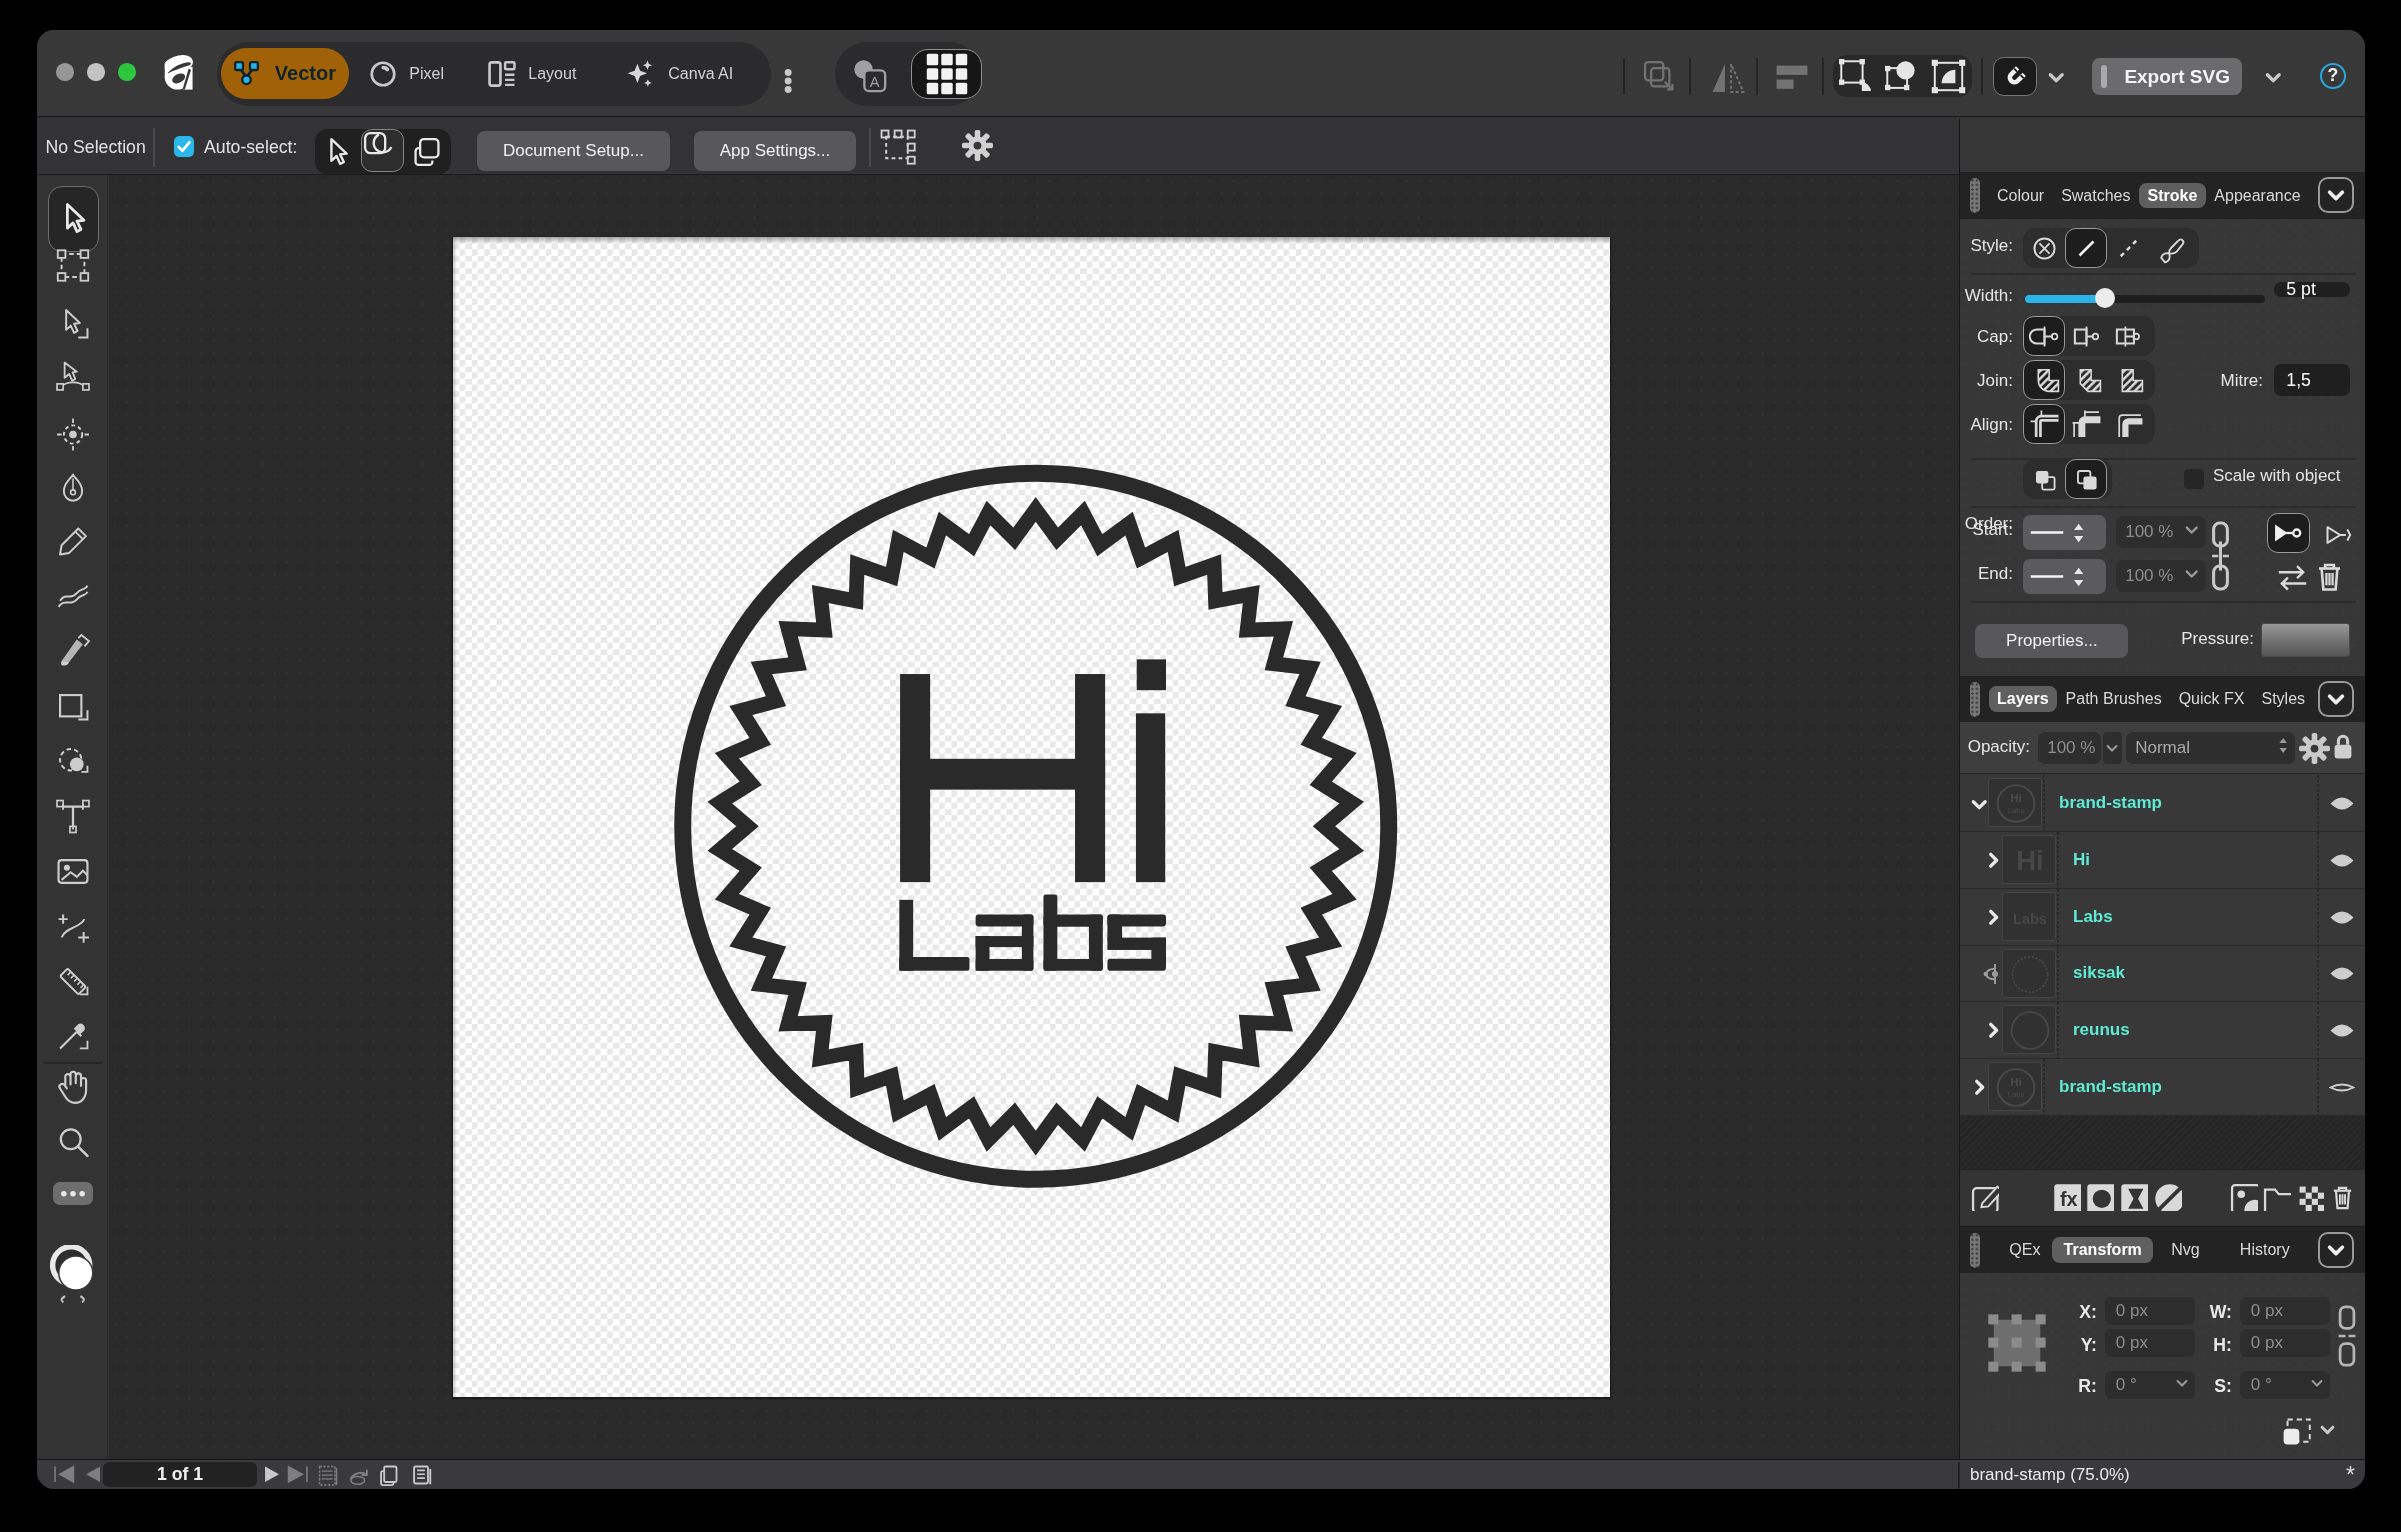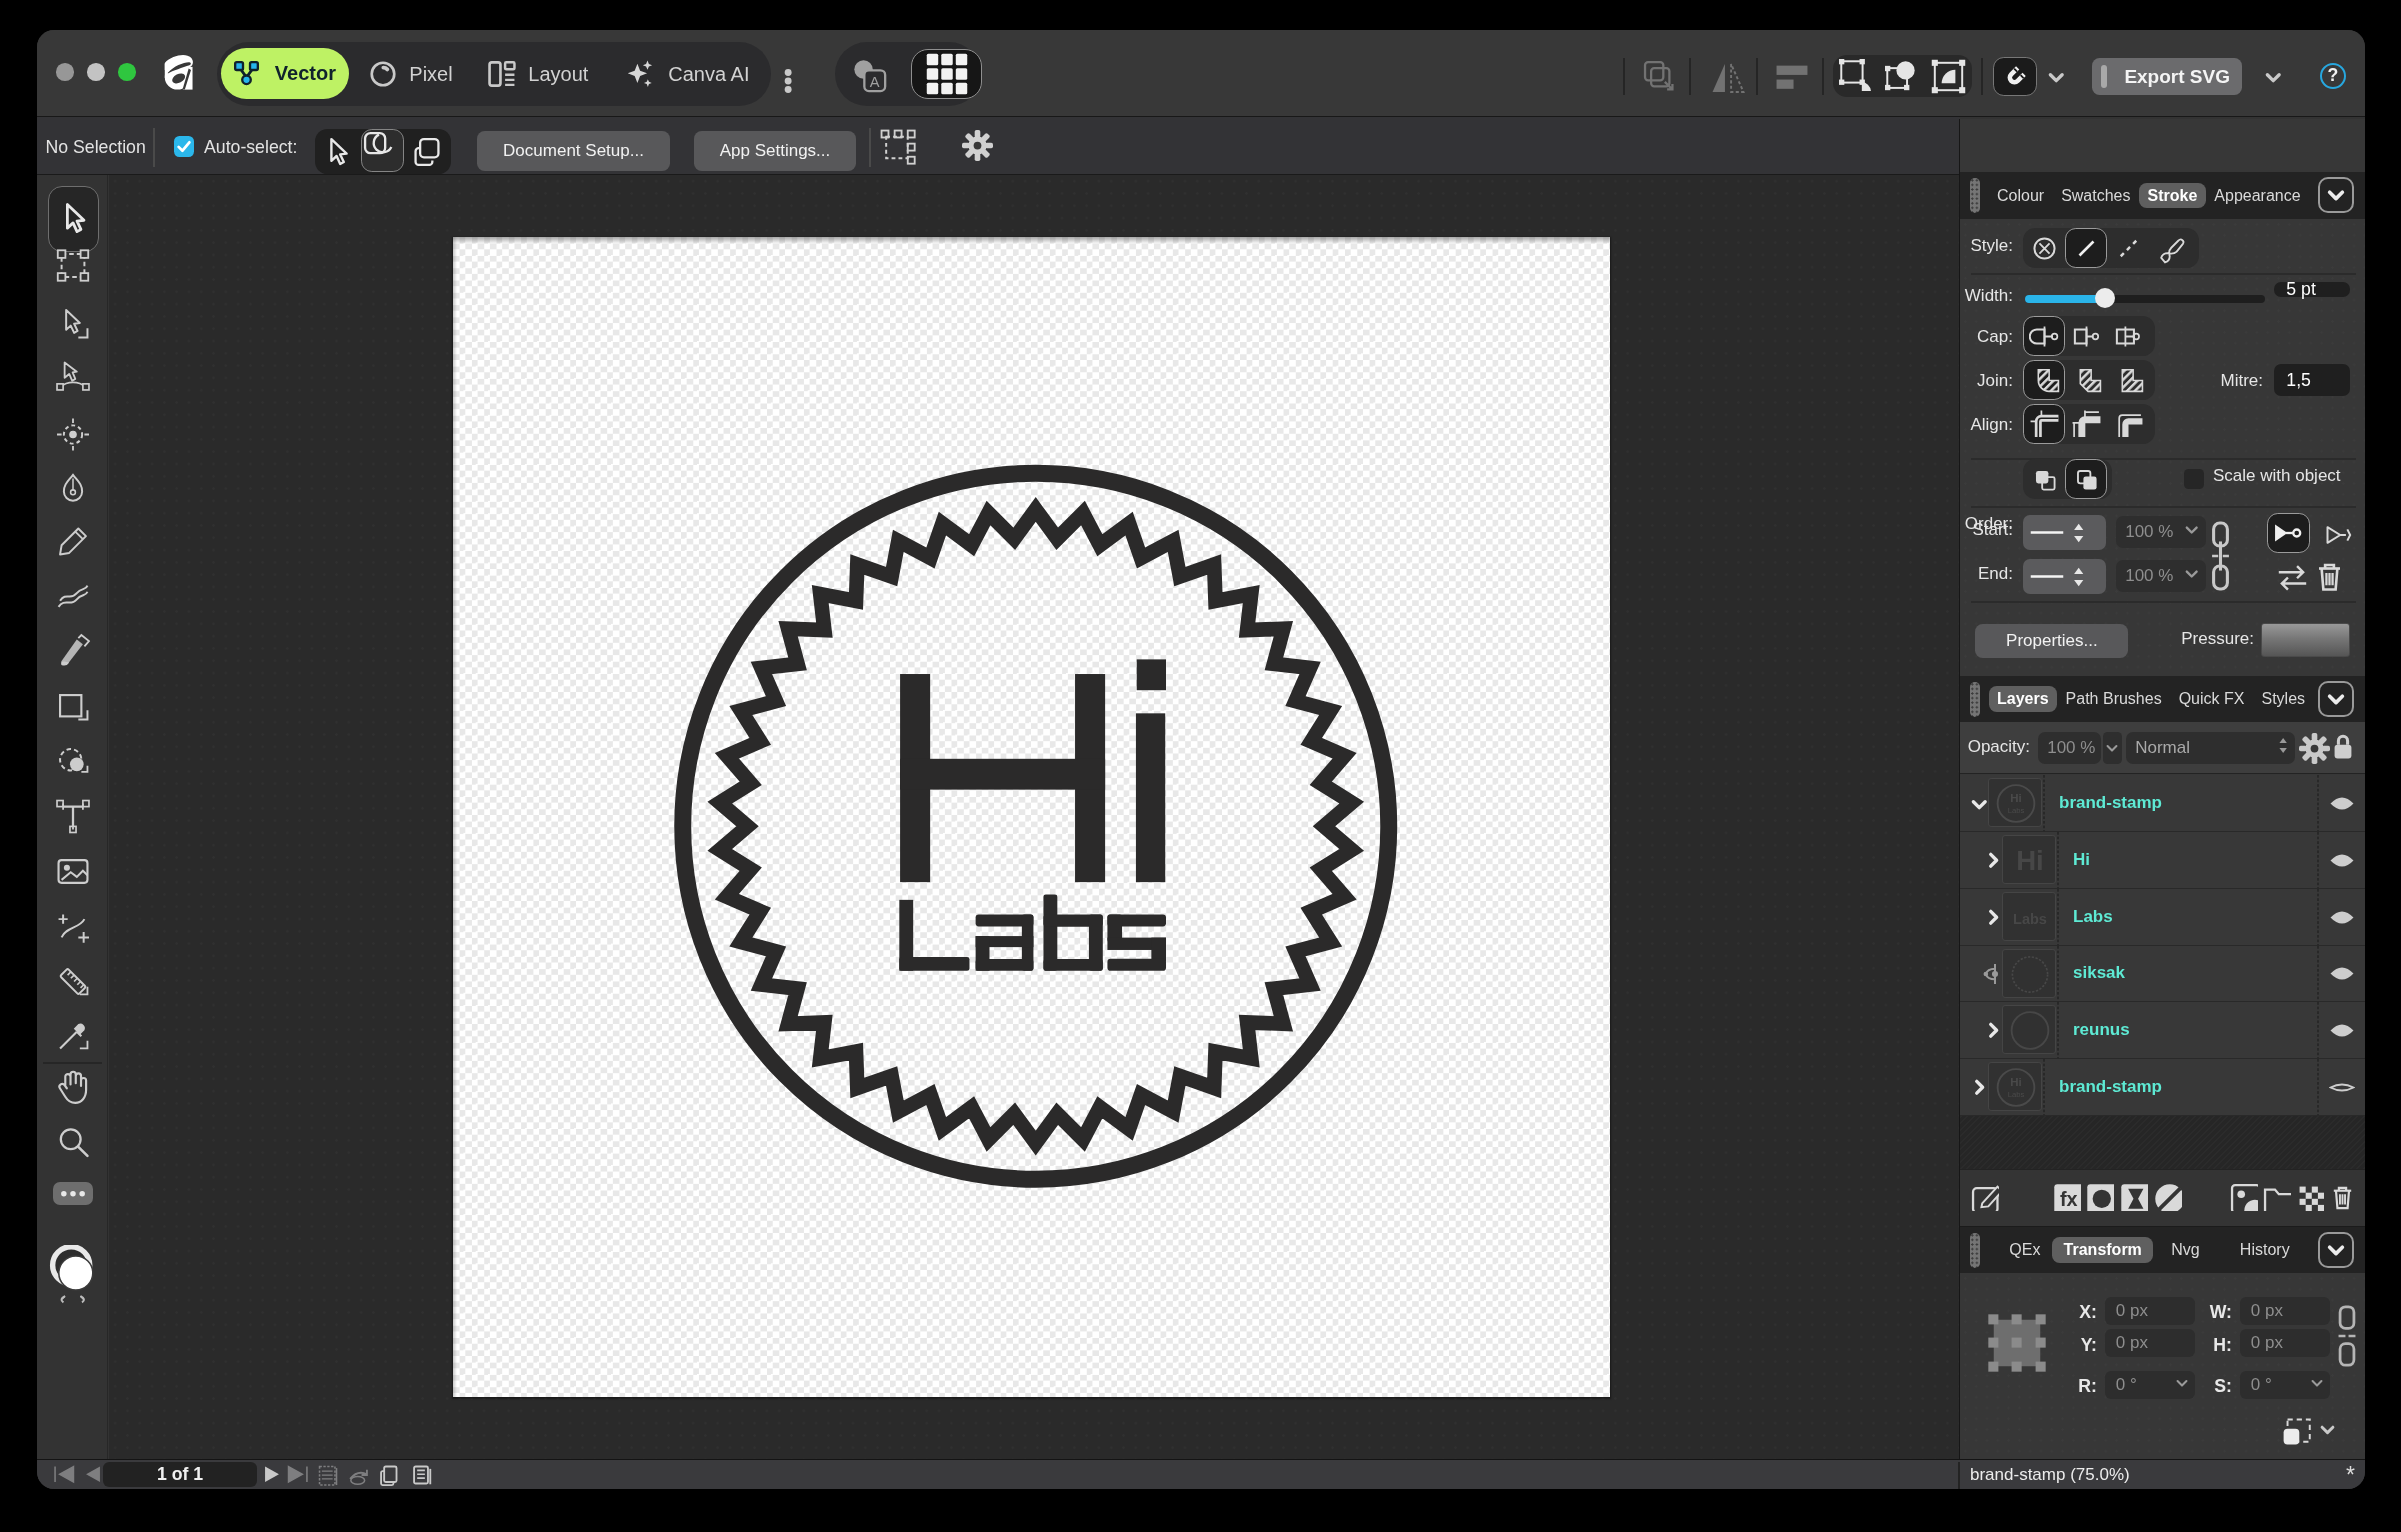--- a/index.html
+++ b/index.html
@@ -3,23 +3,23 @@
 *{margin:0;padding:0;box-sizing:border-box;}
 html,body{width:2401px;height:1532px;background:#000;overflow:hidden;
   font-family:"Liberation Sans",sans-serif;-webkit-font-smoothing:antialiased;}
 #win{position:absolute;left:37px;top:30px;width:2328px;height:1459px;
   background:#333333;border-radius:17px;overflow:hidden;}
 .abs{position:absolute;}
 #titlebar{position:absolute;left:0;top:0;width:100%;height:87px;background:#383838;
   border-bottom:1.5px solid #181818;}
 .tl{position:absolute;top:33px;width:17.7px;height:17.7px;border-radius:50%;}
 #tabwrap{position:absolute;left:180px;top:12.3px;width:554px;height:64px;background:#2b2b2d;border-radius:32px;}
-#vectorpill{position:absolute;left:3.9px;top:6.2px;width:128px;height:51px;background:#bef264;border-radius:25.4px;
+#vectorpill{position:absolute;left:3.9px;top:6.2px;width:128px;height:51px;background:#a16207;border-radius:25.4px;
   display:flex;align-items:center;justify-content:center;gap:16px;color:#10222c;font-size:20px;font-weight:bold;}
-.ttab{position:absolute;top:0;height:64px;display:flex;align-items:center;gap:12.3px;color:#d2d2d2;font-size:20px;text-align:right;}
+.ttab{position:absolute;top:0;height:64px;display:flex;align-items:center;gap:12.3px;color:#d2d2d2;font-size:16px;text-align:right;}
 #tabwrap2{position:absolute;left:798px;top:12.3px;width:146px;height:64px;background:#2b2b2d;border-radius:32px;}
 #gridbtn{position:absolute;left:76px;top:7px;width:71px;height:50px;background:#161616;border:1.9px solid #8f8f8f;border-radius:17px;
   display:flex;align-items:center;justify-content:center;}
 .vsep{position:absolute;width:1.5px;background:#252525;}
 #selgroup{position:absolute;left:1796px;top:25.4px;width:139px;height:42px;background:#292929;border-radius:14px;
   display:flex;align-items:center;justify-content:space-around;}
 #magnetbtn{position:absolute;left:1956px;top:27px;width:44px;height:39px;background:#1b1b1b;border:1.9px solid #777;
   border-radius:10.8px;display:flex;align-items:center;justify-content:center;}
 #exportbtn{position:absolute;left:2055px;top:28px;width:150px;height:37px;background:#6b6b6d;border-radius:7.7px;
   display:flex;align-items:center;color:#f4f4f4;font-size:19px;font-weight:bold;}

